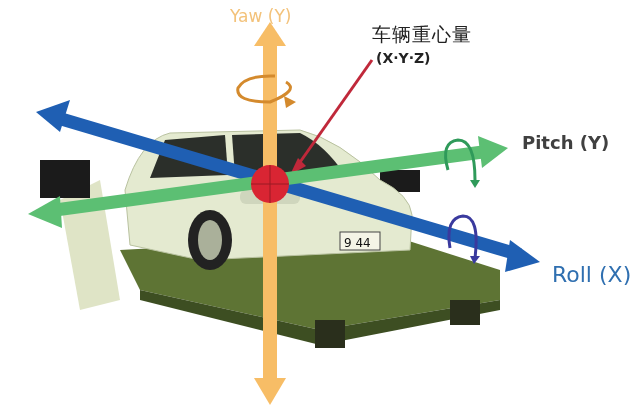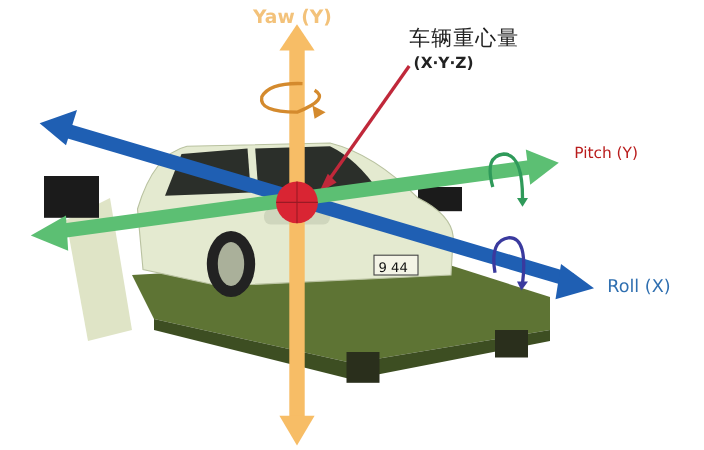--- a/index.html
+++ b/index.html
@@ -1,21 +1,21 @@
 <!DOCTYPE html>
 <html><head>
 <meta charset="utf-8">
 <style>
   html,body{margin:0;padding:0;background:#ffffff;}
   .stage{position:relative;width:640px;height:409px;overflow:hidden;background:#fff;font-family:"DejaVu Sans",sans-serif;}
   svg{position:absolute;left:0;top:0;}
   .lbl{position:absolute;white-space:nowrap;}
-  .yaw{left:230px;top:6px;font-size:17px;color:#f3c27a;font-weight:bold;}
-  .pitch{left:522px;top:132px;font-size:14px;color:#b91c1c;}
-  .roll{left:552px;top:250px;font-size:16px;color:#2f6fb0;text-align:right;}
+  .yaw{left:230px;top:6px;font-size:17px;color:#f3c27a;}
+  .pitch{left:522px;top:132px;font-size:18px;color:#404040;font-weight:bold;}
+  .roll{left:552px;top:262px;font-size:22px;color:#2f6fb0;text-align:right;}
   .cg1{left:372px;top:22px;font-size:19px;font-weight:normal;color:#222;letter-spacing:1px;}
   .cg2{left:376px;top:50px;font-size:14px;font-weight:bold;color:#222;}
 </style>
 </head>
 <body>
 
 <div class="stage">
   <svg width="640" height="409" viewBox="0 0 640 409">
 
     <g>

